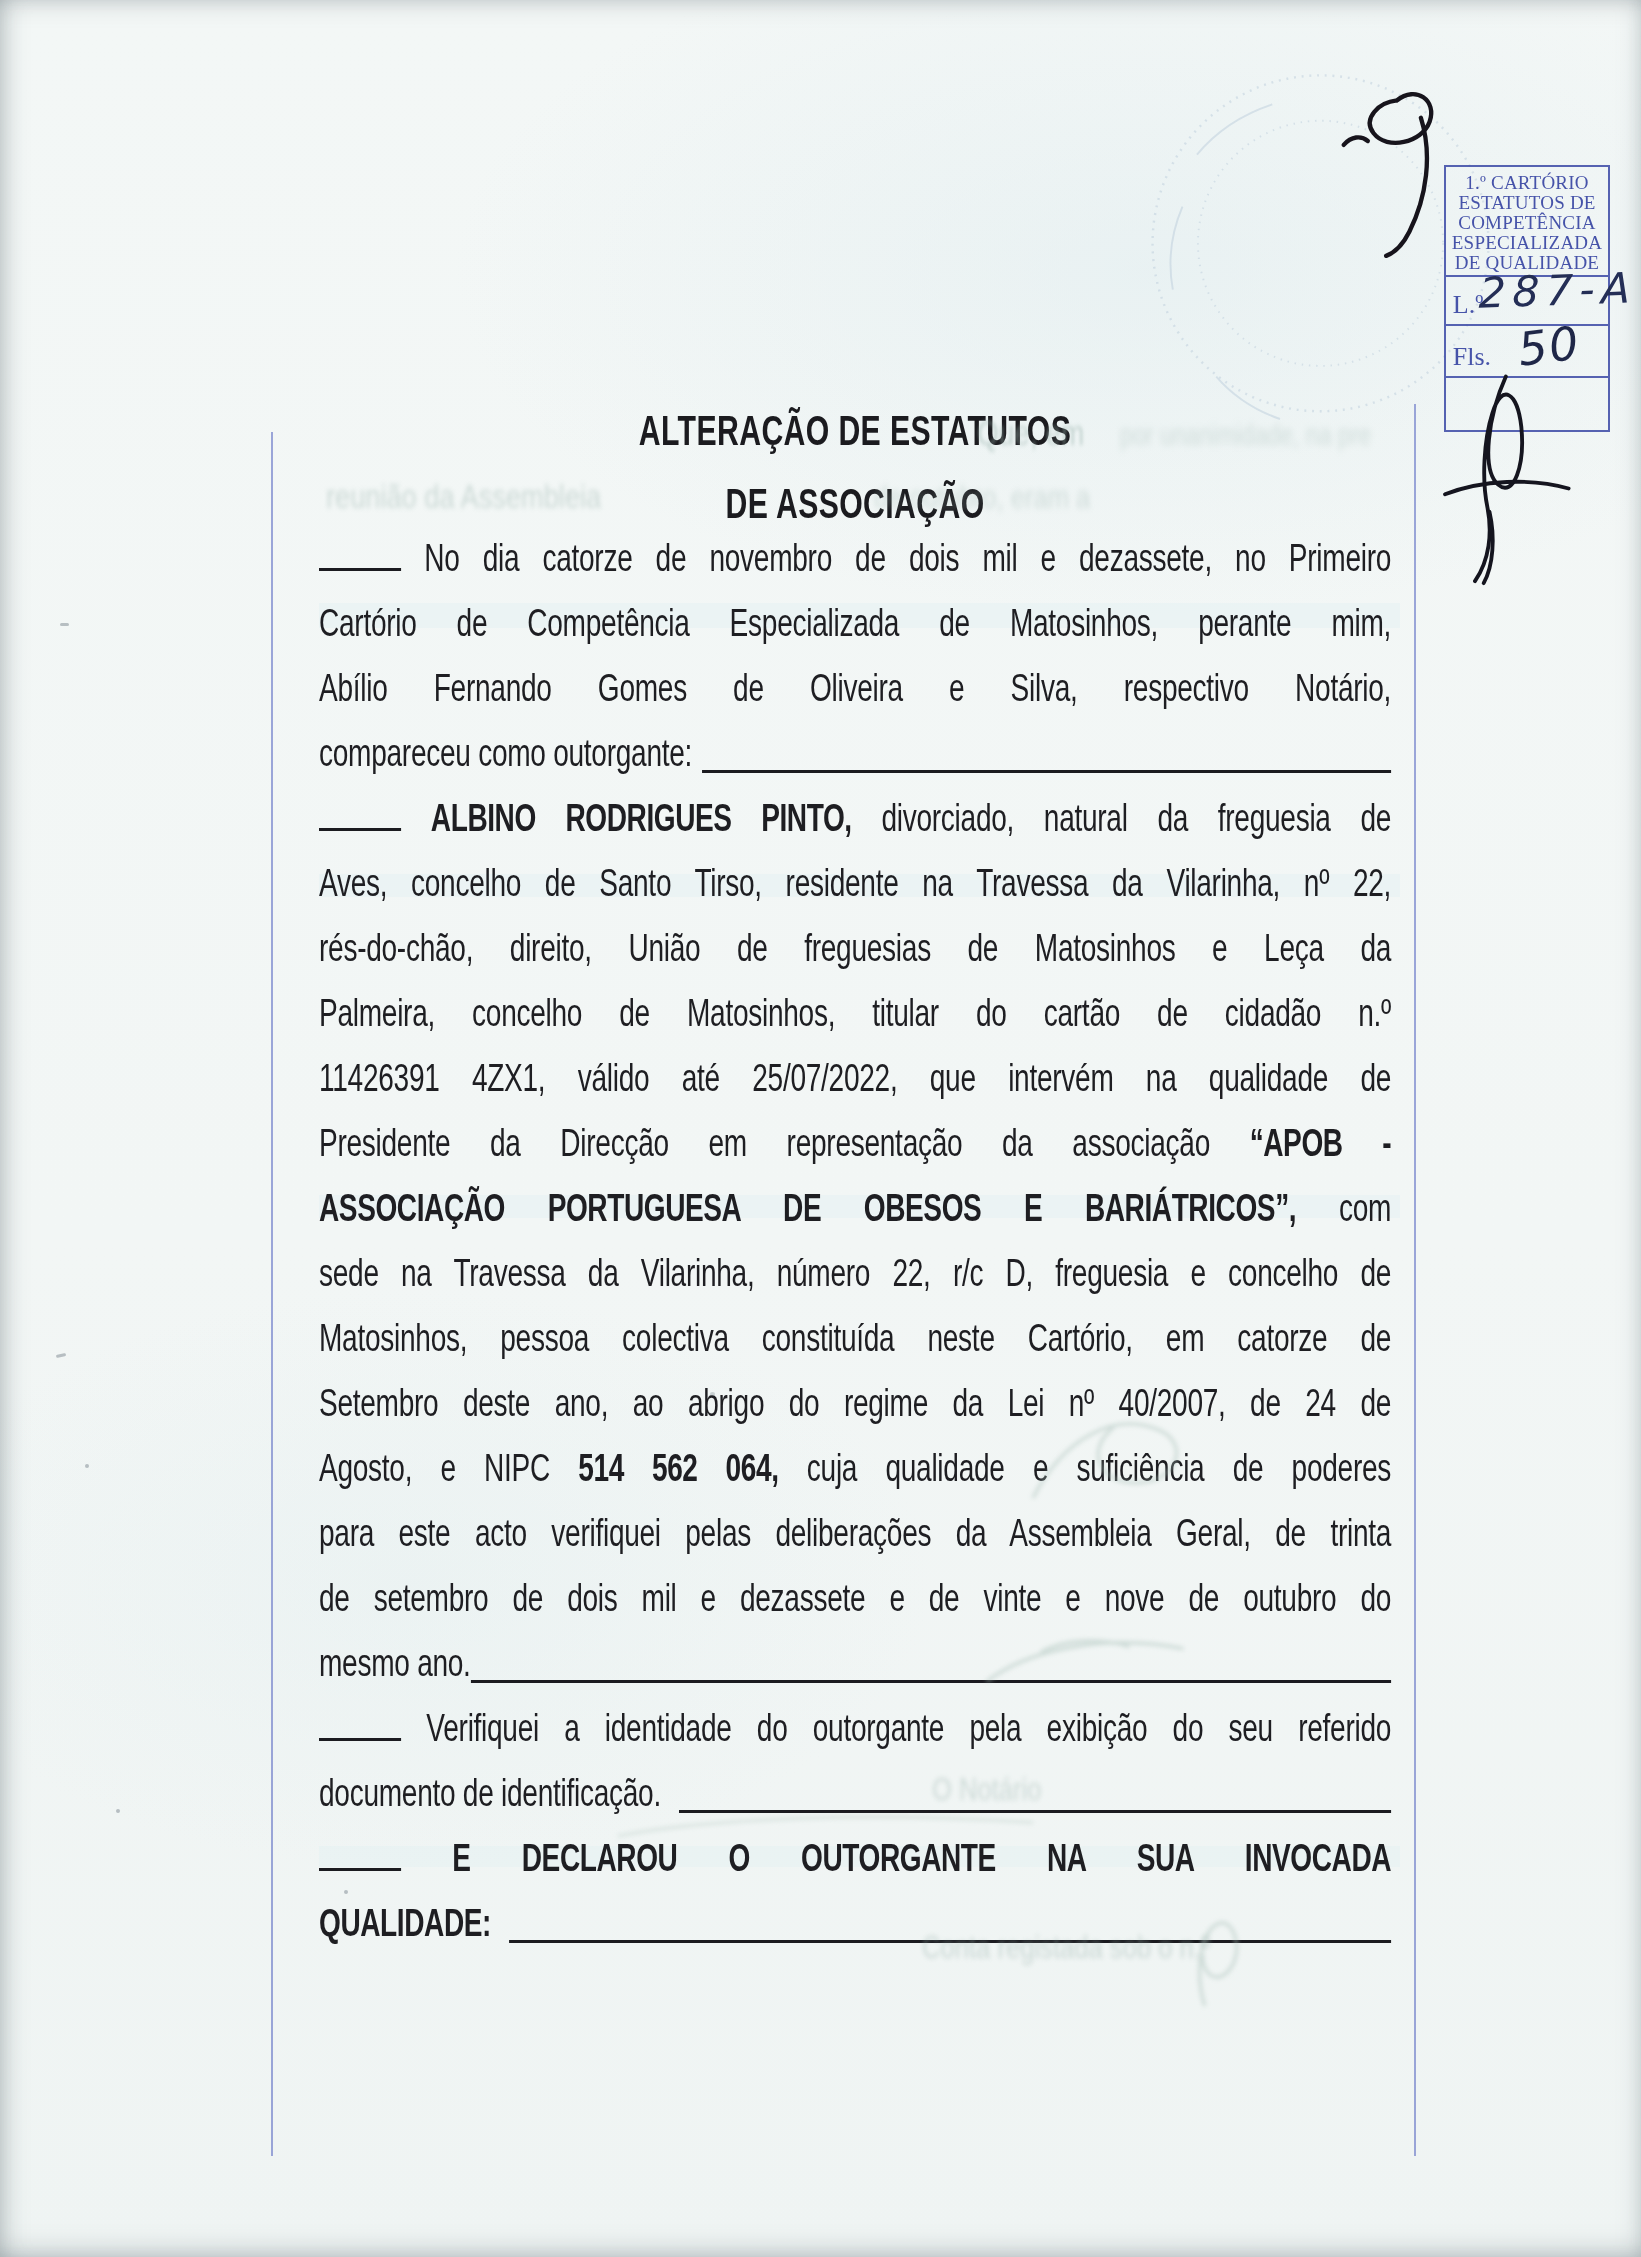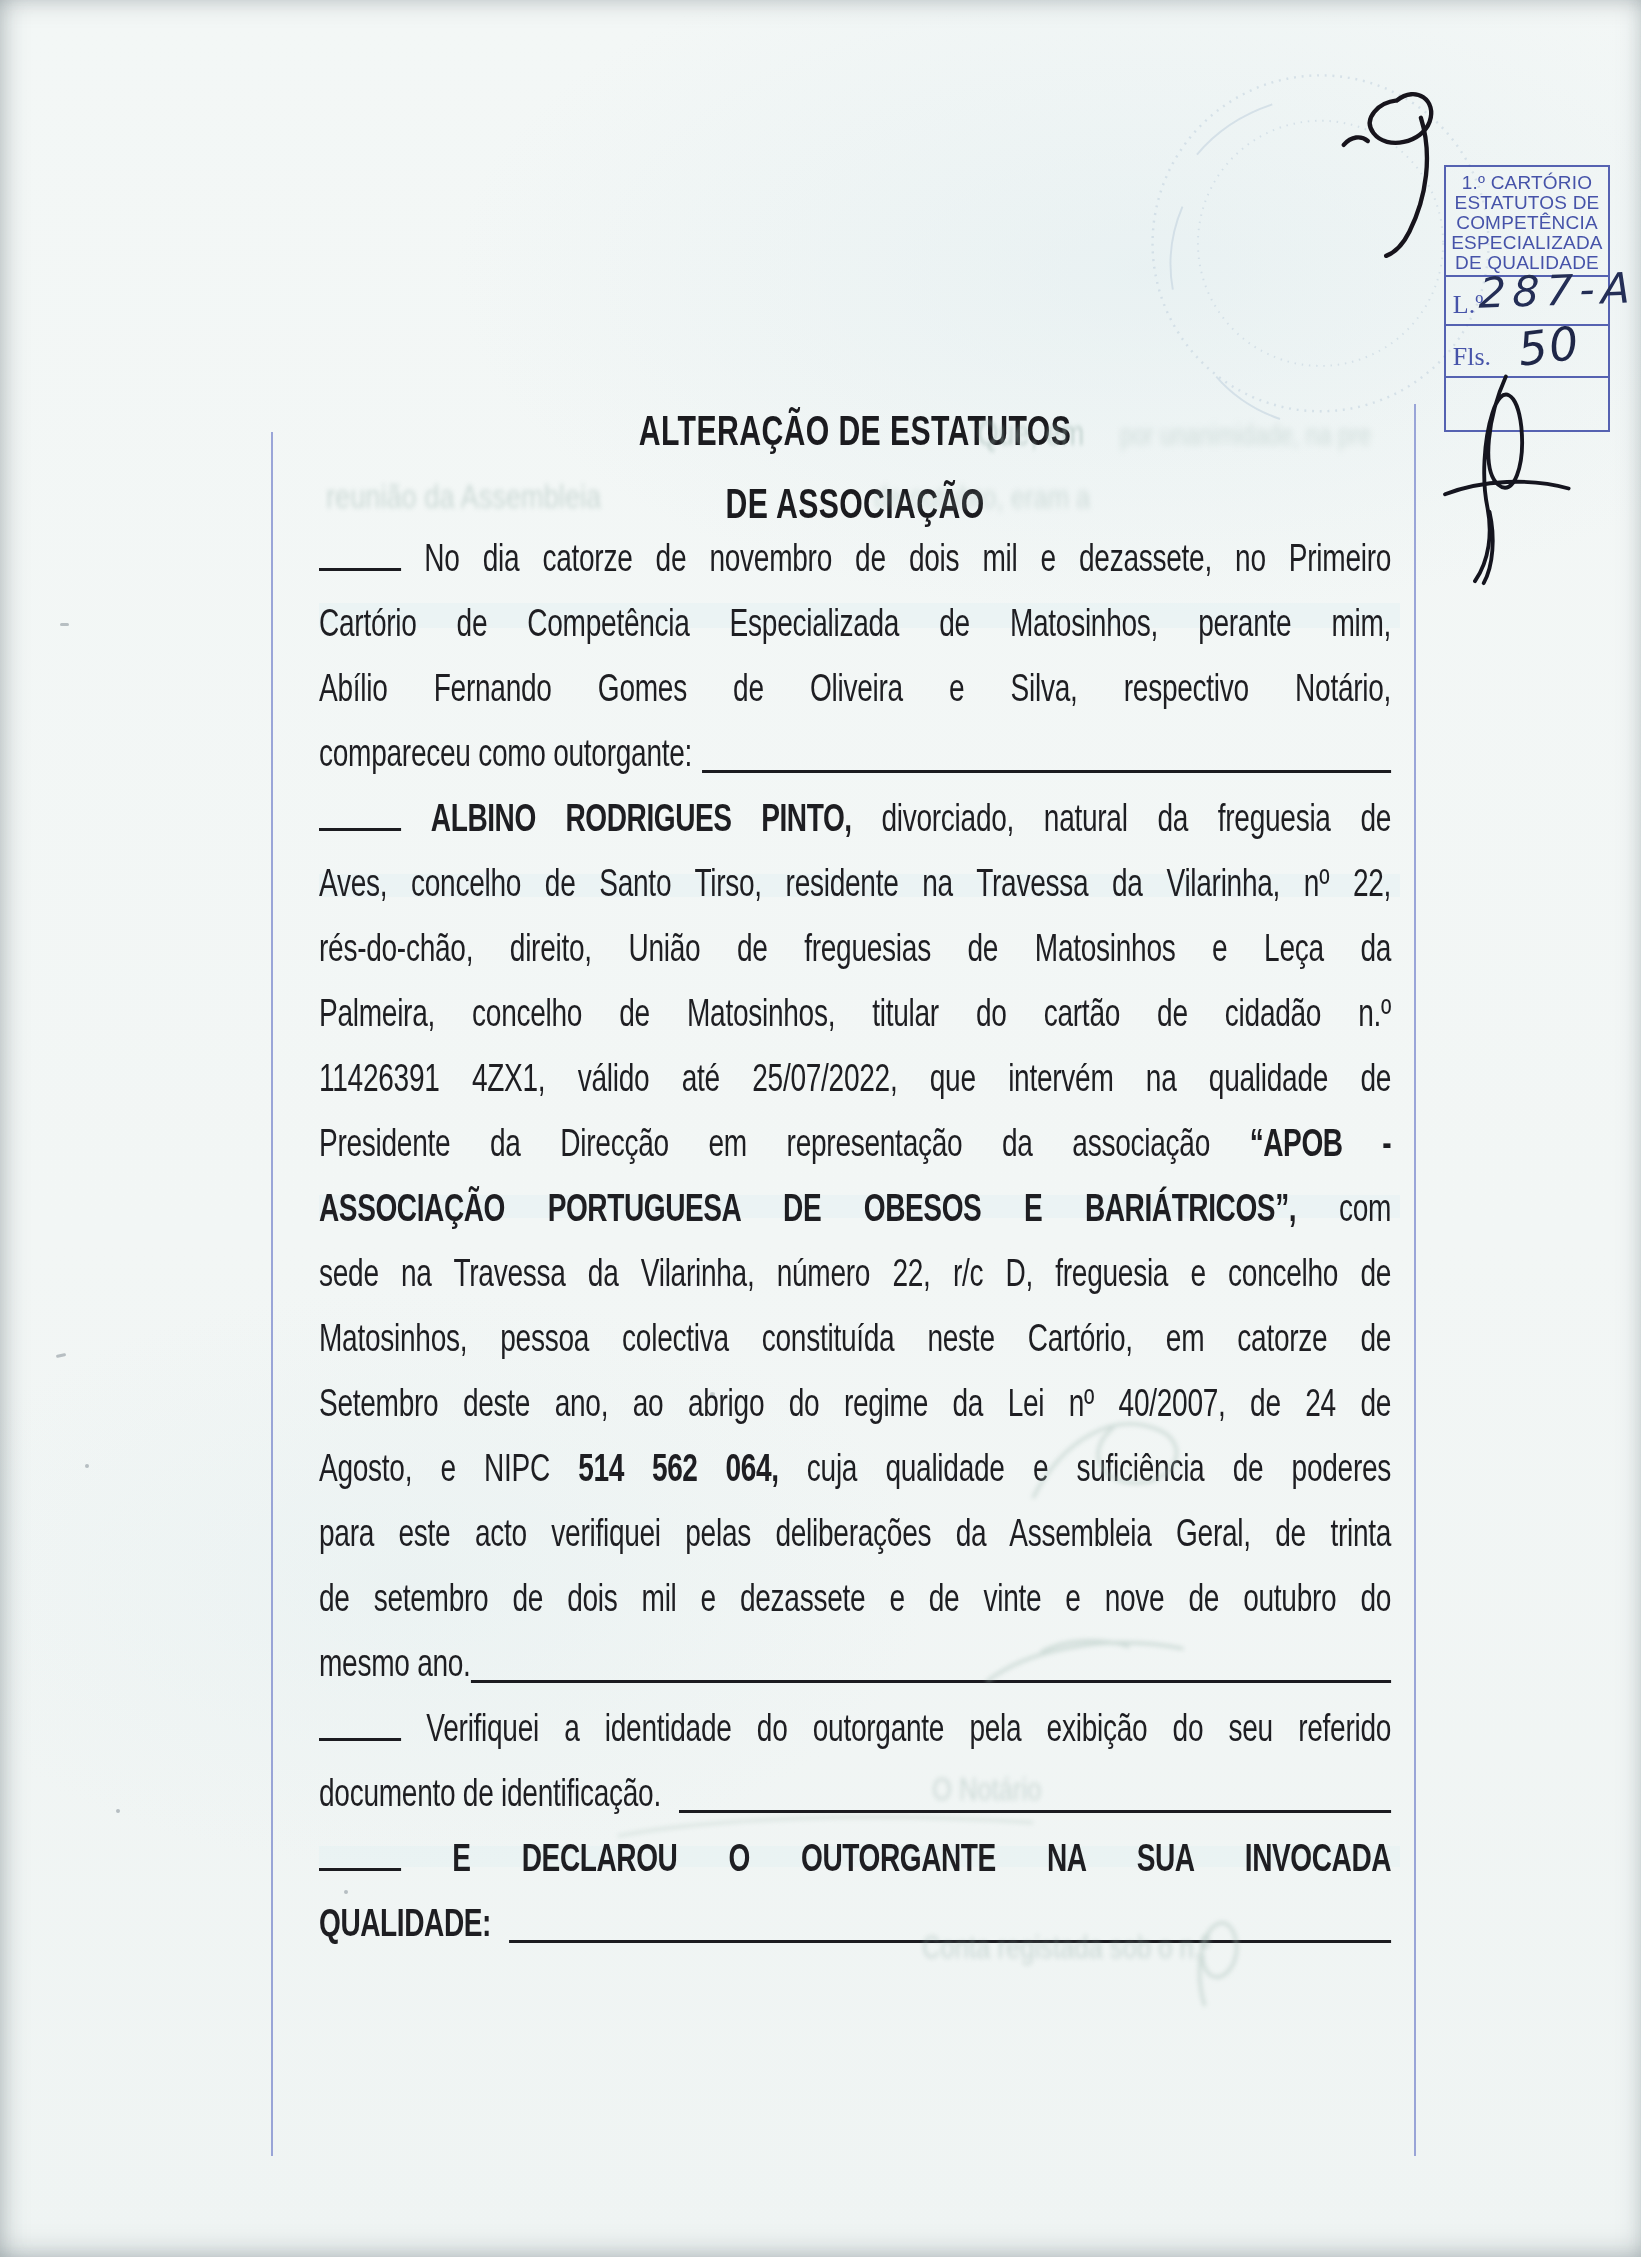--- a/index.html
+++ b/index.html
@@ -45,21 +45,21 @@
   .fill-ul{flex:1 1 auto;height:1.9px;border-bottom:3.9px solid #1b1b20;margin-bottom:11.6px;}
   
   #stamp{
     position:absolute;left:1444px;top:165px;width:166px;height:267px;
     border:2.9px solid rgba(64,77,167,.88);box-sizing:border-box;
     color:#4450a6;z-index:5;background:rgba(248,250,252,.05);
   }
   #stamp .hdr{
     height:110px;border-bottom:2.9px solid rgba(64,77,167,.88);box-sizing:border-box;
     padding-top:5.8px;text-align:center;
-    font-family:Liberation Sans, sans-serif;font-size:19px;line-height:20px;
+    font-family:Liberation Serif, serif;font-size:19px;line-height:20px;
     letter-spacing:0.2px;color:#4653a9;
   }
   #stamp .row{position:relative;box-sizing:border-box;border-bottom:2.9px solid rgba(64,77,167,.88);}
   #stamp .row.book{height:49px;}
   #stamp .row.fls{height:52px;}
   #stamp .row.sig{height:46px;border-bottom:none;}
   #stamp .lbl{
     position:absolute;left:6.8px;bottom:3.9px;
     font-family:"Liberation Serif",serif;font-size:26px;color:#4653a9;
   }

